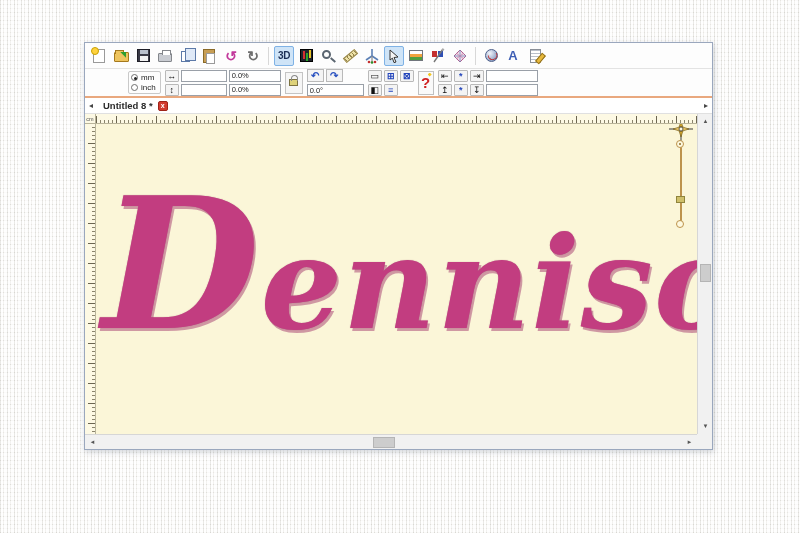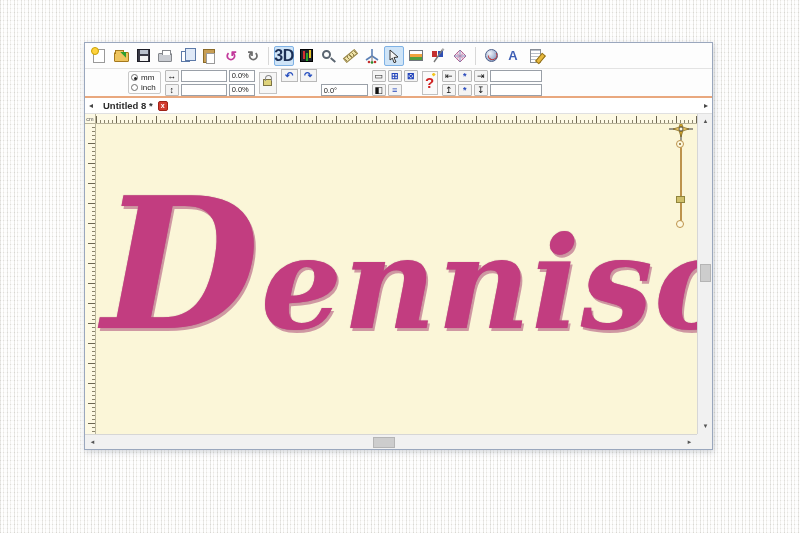--- a/index.html
+++ b/index.html
@@ -42,21 +42,21 @@
   .i-save::before { content:""; position:absolute; left:2px; top:0; width:8px; height:4px; background:#b9c0cc; }
   .i-save::after { content:""; position:absolute; left:2px; bottom:0; width:8px; height:5px; background:#f2f2f2; }
   .i-print { width:14px; height:9px; background:#c9ccd2; border:1px solid #84878c; border-radius:1px; position:relative; margin-top:4px; }
   .i-print::before { content:""; position:absolute; left:3px; top:-4px; width:7px; height:4px; background:#fff; border:1px solid #84878c; border-bottom:none; }
   .i-copy { width:9px; height:11px; background:#fff; border:1px solid #5d7aa8; position:relative; margin:2px 4px 0 0; }
   .i-copy::after { content:""; position:absolute; left:3px; top:-4px; width:9px; height:11px; background:#dfe9f7; border:1px solid #5d7aa8; }
   .i-paste { width:12px; height:14px; background:#c79e55; border:1px solid #8a6a28; position:relative; }
   .i-paste::after { content:""; position:absolute; left:2px; top:3px; width:7px; height:9px; background:#fff; border:1px solid #9a9a9a; }
   .g-magenta { color:#c2399b; font-weight:bold; font-size:14px; }
   .g-gray { color:#6d6d6d; font-weight:bold; font-size:14px; }
-  .t-3d { font-size:16px; font-weight:bold; color:#1c2f55; letter-spacing:-.5px; }
+  .t-3d { font-size:10px; font-weight:bold; color:#1c2f55; letter-spacing:-.5px; }
   .i-chart { width:13px; height:13px; background:#20242c; border:1px solid #000; position:relative;
     background-image:linear-gradient(#d42020,#d42020),linear-gradient(#2ca52c,#2ca52c),linear-gradient(#e8c javascript,#e8c javascript); }
   .i-chart::before { content:""; position:absolute; left:2px; bottom:2px; width:2px; height:8px; background:#d43030; box-shadow:3px 2px 0 #2ca52c, 6px -1px 0 #e8c42a; }
   .i-zoom { width:9px; height:9px; border:2px solid #5a6570; border-radius:50%; position:relative; margin:-3px 0 0 -3px; }
   .i-zoom::after { content:""; position:absolute; left:6px; top:7px; width:6px; height:2px; background:#5a6570; transform:rotate(40deg); }
   .i-measure { width:15px; height:6px; background:#efe3a8; border:1px solid #93824a; transform:rotate(-40deg);
     background-image:repeating-linear-gradient(90deg, #93824a 0 1px, transparent 1px 3px); }
   .i-image { width:14px; height:11px; border:1px solid #70757c; background:linear-gradient(180deg,#fdfdfd 0 30%, #f0a23c 30% 65%, #4f9e3f 65%); }
   .i-lock { width:9px; height:7px; background:#ded27a; border:1px solid #7c7342; position:relative; margin-top:6px; }
   .i-lock::before { content:""; position:absolute; left:1px; top:-5px; width:5px; height:5px; border:1.5px solid #8a8a8a; border-bottom:none; border-radius:4px 4px 0 0; }
@@ -82,21 +82,21 @@
   .gbtn {
     min-width:14px; height:12px; border:1px solid #b9b9b9; background:#f4f4f4; border-radius:1px;
     font-size:9px; line-height:10px; text-align:center; color:#333; padding:0 1px;
   }
   .gbtn.blue { color:#2244bb; font-weight:bold; }
   .gbtn.dark { color:#111; }
   .tinput {
     height:12px; border:1px solid #9aa0a8; background:#fff; font-size:7.5px; padding:0 2px;
     font-family:"Liberation Sans", sans-serif; color:#222;
   }
-  .w46 { width:46px; } .w38 { width:26px; } .w34 { width:47px;margin-left:40px; } .w52 { width:52px; }
+  .w46 { width:46px; } .w38 { width:52px; } .w34 { width:57px; } .w52 { width:52px; }
   .lockbtn { width:18px; height:22px; border:1px solid #c4c4c4; background:#f6f6f6; display:flex; justify-content:center; }
   .undoredo { display:flex; flex-direction:column; gap:2px; }
   .ur-row { display:flex; gap:2px; }
   .urbtn { width:17px; height:13px; border:1px solid #b9b9b9; background:#f4f4f4; font-size:10px; line-height:11px; text-align:center; color:#2a52c0; font-weight:bold; }
   .helpbtn {
     width:16px; height:24px; border:1px solid #c0c0c0; background:#fafafa; color:#d02020;
     font-size:15px; font-weight:bold; text-align:center; line-height:22px; position:relative;
   }
   .helpbtn::before { content:""; position:absolute; right:1px; top:1px; width:4px; height:4px; background:#f2c520; clip-path:polygon(50% 0,100% 50%,50% 100%,0 50%); }
   .accent { position:absolute; left:0; top:53px; right:0; height:2px; background:#e9a87e; }

